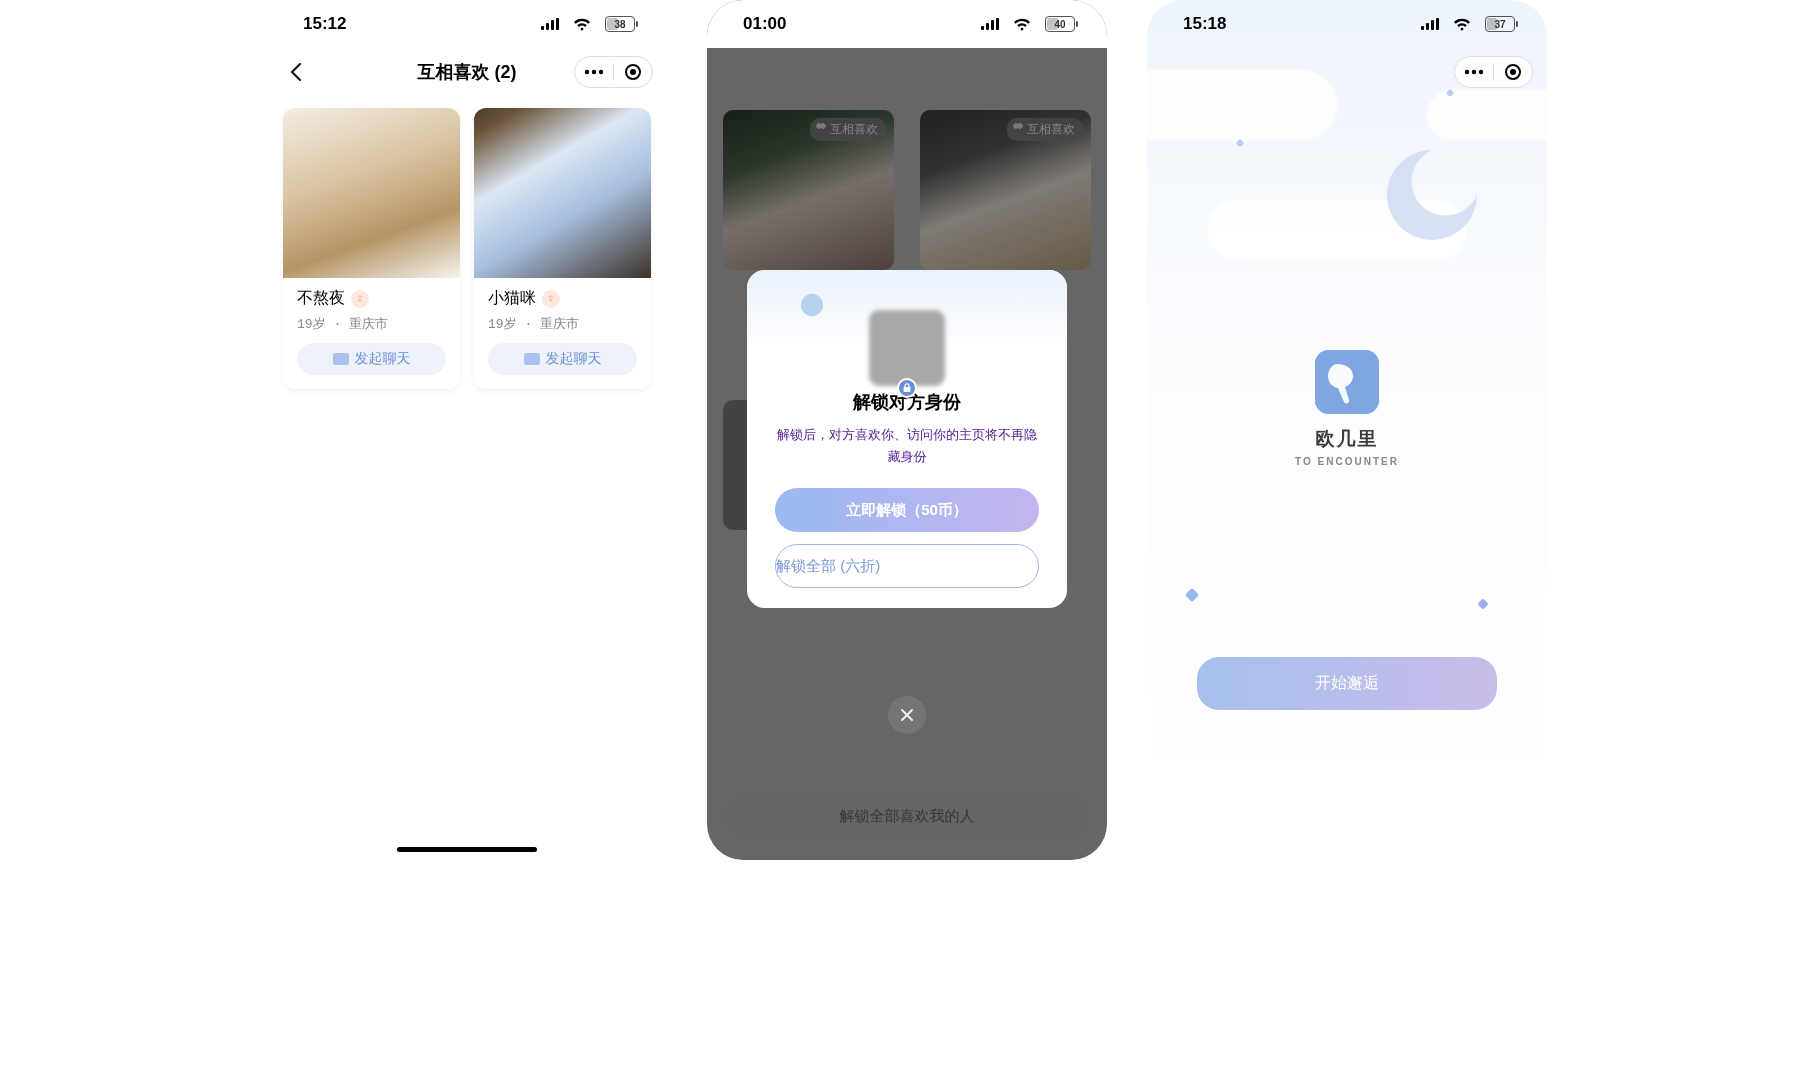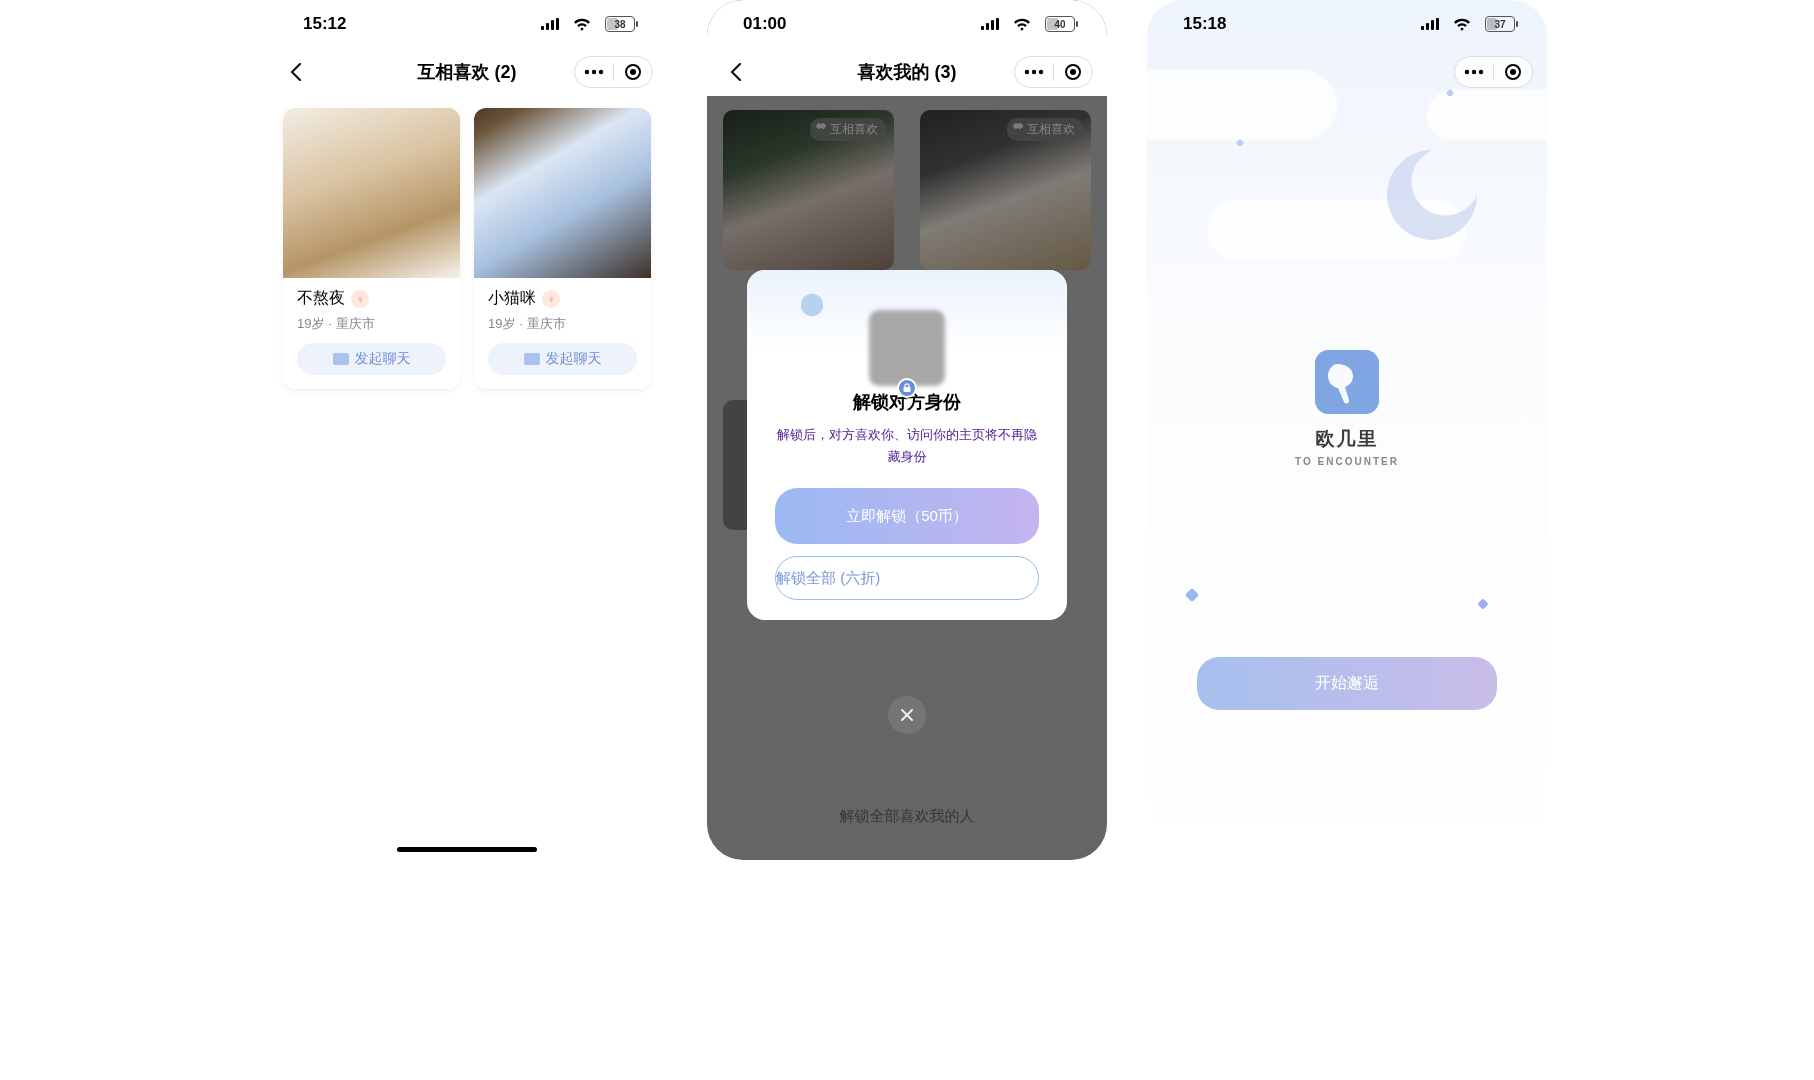--- a/index.html
+++ b/index.html
@@ -99,20 +99,21 @@
   }
   .nav-pill-divider {
     width: 1px; height: 18px; background: #ddd;
   }
 
   
   .card-grid {
     display: flex;
     gap: 14px;
     padding: 12px 16px;
+    font-family: Liberation Mono, monospace;
   }
   .card {
     flex: 1;
     background: #fff;
     border-radius: 12px;
     overflow: hidden;
     box-shadow: 0 2px 6px rgba(0,0,0,.06);
     display: flex;
     flex-direction: column;
   }
@@ -253,26 +254,27 @@
     font-size: 18px; font-weight: 700;
     margin-top: 4px;
   }
   .modal p {
     font-size: 13px; color: #4c1d95;
     margin: 10px 28px 0;
     line-height: 1.7;
   }
   .btn-primary {
     margin: 20px 28px 0;
-    height: 56px;
+    height: 44px;
     background: linear-gradient(90deg,#9ab9f2,#c4b4f0);
     border-radius: 22px;
     display: flex; align-items: center; justify-content: center;
     color: #fff;
     font-size: 15px;
+    font-weight: bold;
   }
   .btn-outline {
     margin: 12px 28px 0;
     height: 44px;
     border: 1px solid #9ab9f2;
     border-radius: 22px;
     display: flex; align-items: center; justify-content: flex-start;
     color: #7a97d8;
     font-size: 15px;
   }
@@ -483,44 +485,20 @@
           <svg width="18" height="13" viewBox="0 0 18 13">
               <path d="M9 12.5a1.4 1.4 0 100-2.8 1.4 1.4 0 000 2.8zM4.2 7.3a6.8 6.8 0 019.6 0l-1.6 1.6a4.5 4.5 0 00-6.4 0L4.2 7.3zM1 4.1a11.3 11.3 0 0116 0l-1.6 1.6a9 9 0 00-12.8 0L1 4.1z" fill="#000"></path>
             </svg>
         </span>
         <span class="battery">
           <span class="battery-fill" style="width:40%"></span>
           <span class="battery-num">40</span>
         </span>
       </div>
     </div>
-    <div class="nav">
-      <div class="back">
-        <svg width="12" height="20" viewBox="0 0 12 20">
-            <path d="M10 2L2 10l8 8" stroke="#000" stroke-width="2" fill="none" stroke-linecap="round"></path>
-          </svg>
-      </div>
-      <div class="nav-title">喜欢我的 (3)</div>
-      <div class="nav-actions">
-        <div class="nav-pill-btn">
-          <svg width="20" height="6" viewBox="0 0 20 6">
-              <circle cx="3" cy="3" r="2.2"></circle>
-              <circle cx="10" cy="3" r="2.2"></circle>
-              <circle cx="17" cy="3" r="2.2"></circle>
-            </svg>
-        </div>
-        <div class="nav-pill-divider"></div>
-        <div class="nav-pill-btn">
-          <svg width="18" height="18" viewBox="0 0 18 18">
-              <circle cx="9" cy="9" r="7" stroke="#000" stroke-width="2" fill="none"></circle>
-              <circle cx="9" cy="9" r="3" fill="#000"></circle>
-            </svg>
-        </div>
-      </div>
-    </div>
   </div>
 
   <div class="behind-cards">
     <div class="behind-card img-c">
       <span class="mutual-tag">互相喜欢</span>
     </div>
     <div class="behind-card img-d">
       <span class="mutual-tag">互相喜欢</span>
     </div>
   </div>

